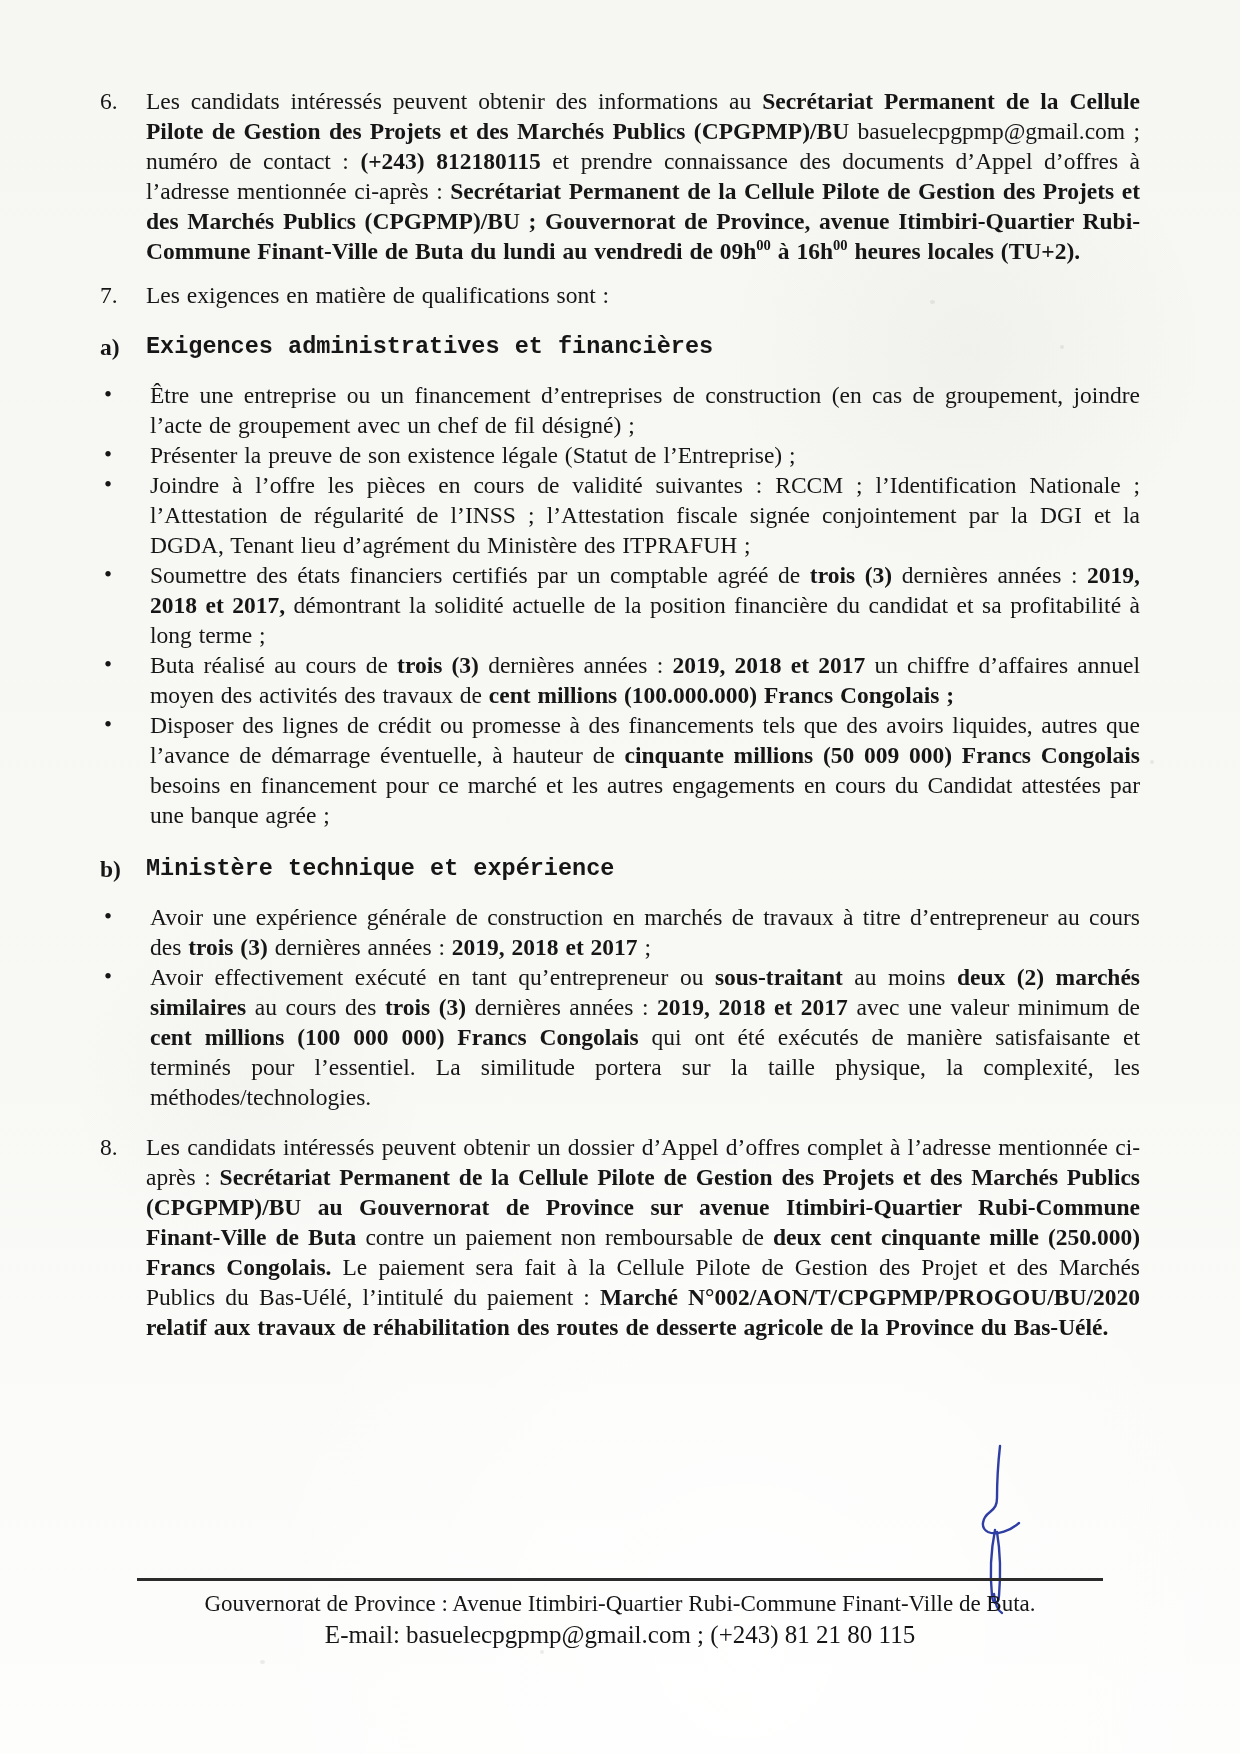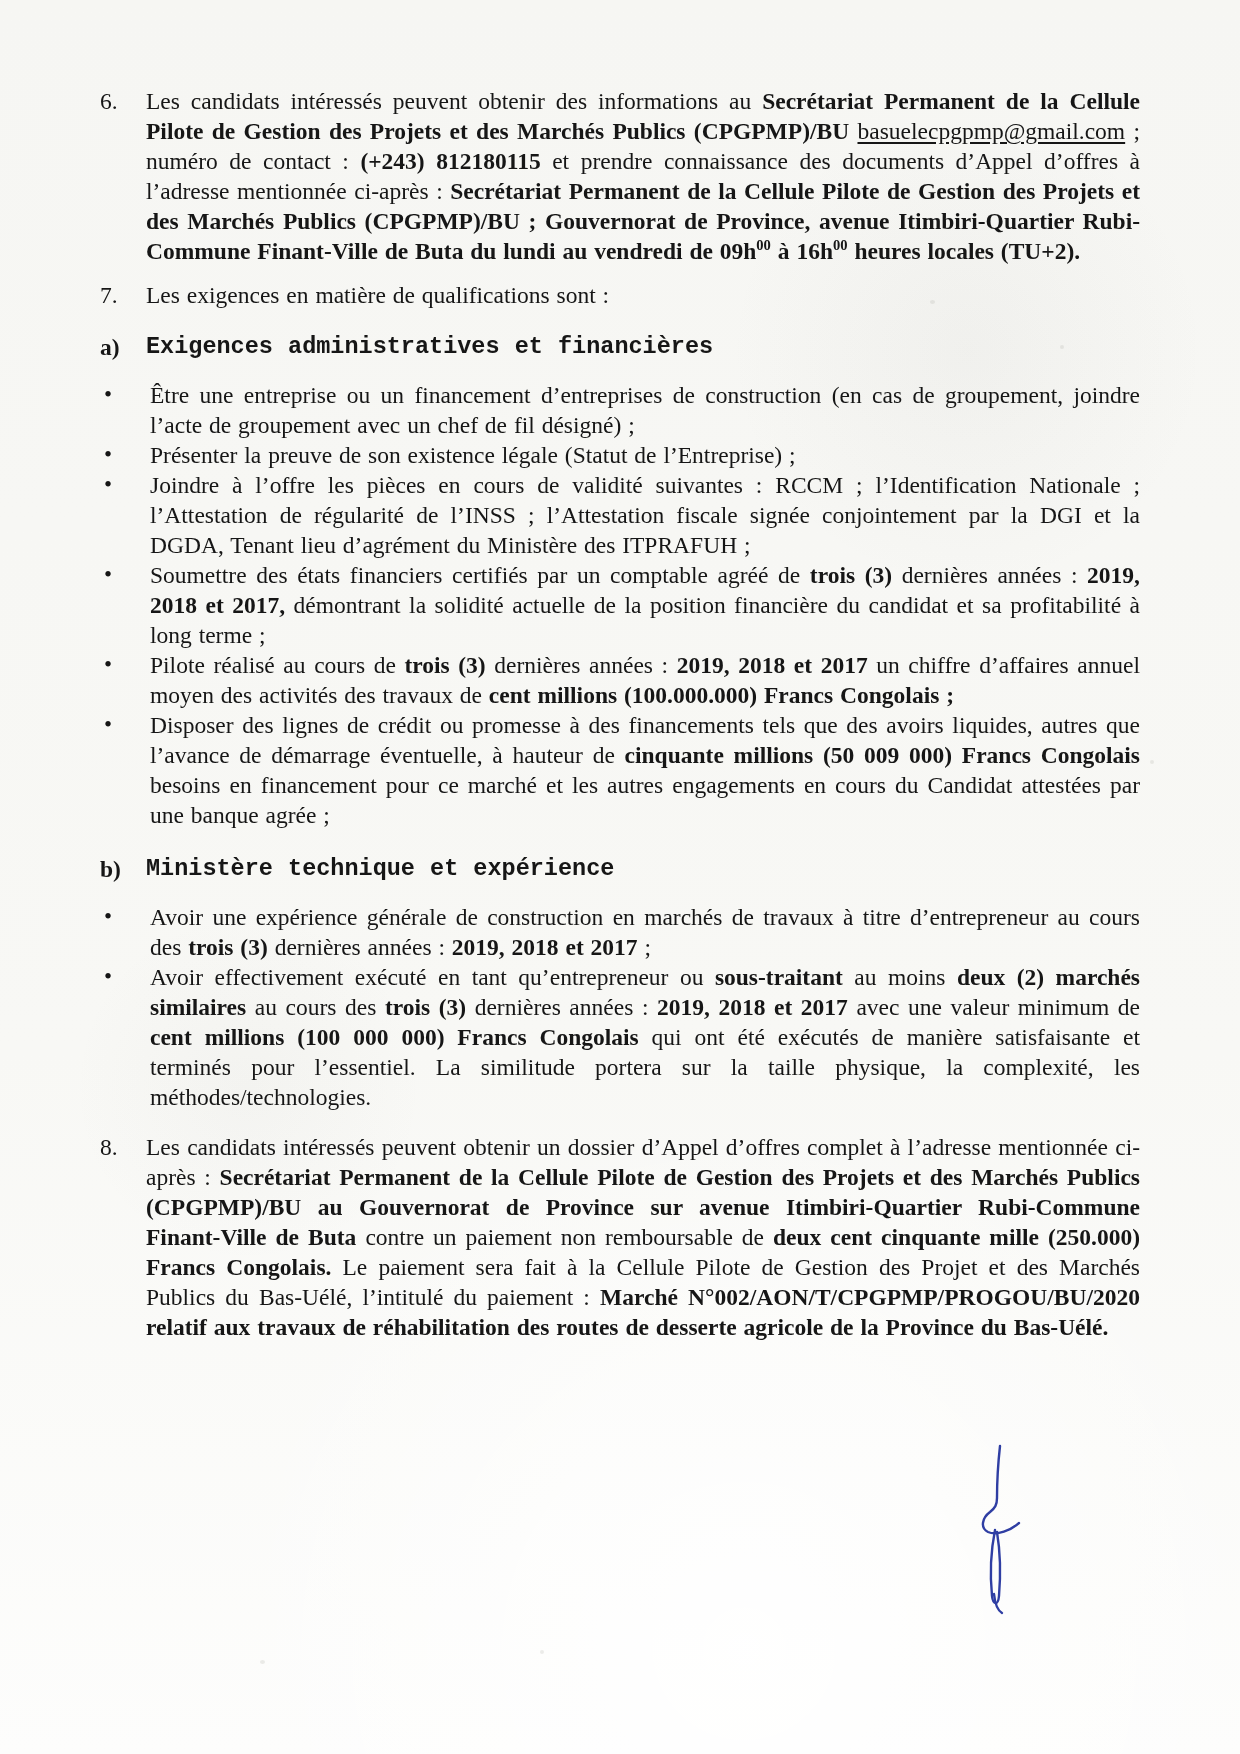--- a/index.html
+++ b/index.html
@@ -18,21 +18,21 @@
   }
   .speck{position:absolute;border-radius:50%;background:#9a9a92;opacity:.18;pointer-events:none;}
   .content{position:absolute;left:100px;top:86px;width:1040px;}
   .block{display:flex;align-items:flex-start;}
   .num,.label{flex:0 0 46px;font-size:23.5px;line-height:30px;}
   .marker{flex:0 0 46px;font-size:23px;line-height:30px;padding-left:4px;}
   .body{flex:1;margin:0;text-align:justify;font-size:23.5px;line-height:30px;word-spacing:1px;}
   .heading .label{font-weight:bold;}
   .heading .body{text-align:left;font-family:Liberation Mono, monospace;}
   .b{font-weight:bold;}
-  .u{text-decoration:underline;text-underline-offset:3px;}
+  .u{text-underline-offset:3px;}
   .sup{font-size:0.62em;vertical-align:super;line-height:0;}
   
   .numbered + .numbered{margin-top:14px;}
   .numbered + .heading{margin-top:22px;}
   .heading + .bullet{margin-top:18px;}
   .bullet + .bullet{margin-top:0;}
   .bullet + .heading{margin-top:24px;}
   .bullet + .numbered{margin-top:20px;}
   .footer{position:absolute;left:137px;top:1578px;width:966px;}
   .rule{border-top:3px solid #2b2b2b;width:100%;height:0;margin-bottom:8px;}
@@ -76,21 +76,21 @@
       <div class="block bullet">
         <span class="marker">•</span>
         <p class="body"><span>Joindre à l’offre les pièces en cours de validité suivantes : RCCM ; l’Identification Nationale ; l’Attestation de régularité de l’INSS ; l’Attestation fiscale signée conjointement par la DGI et la DGDA, Tenant lieu d’agrément du Ministère des ITPRAFUH ;</span></p>
       </div>
       <div class="block bullet">
         <span class="marker">•</span>
         <p class="body"><span>Soumettre des états financiers certifiés par un comptable agréé de </span><span class="b">trois (3)</span><span> dernières années : </span><span class="b">2019, 2018 et 2017,</span><span> démontrant la solidité actuelle de la position financière du candidat et sa profitabilité à long terme ;</span></p>
       </div>
       <div class="block bullet">
         <span class="marker">•</span>
-        <p class="body"><span>Pilote réalisé au cours de </span><span class="b">trois (3)</span><span> dernières années : </span><span class="b">2019, 2018 et 2017</span><span> un chiffre d’affaires annuel moyen des activités des travaux de </span><span class="b">cent millions (100.000.000) Francs Congolais ;</span></p>
+        <p class="body"><span>Buta réalisé au cours de </span><span class="b">trois (3)</span><span> dernières années : </span><span class="b">2019, 2018 et 2017</span><span> un chiffre d’affaires annuel moyen des activités des travaux de </span><span class="b">cent millions (100.000.000) Francs Congolais ;</span></p>
       </div>
       <div class="block bullet">
         <span class="marker">•</span>
         <p class="body"><span>Disposer des lignes de crédit ou promesse à des financements tels que des avoirs liquides, autres que l’avance de démarrage éventuelle, à hauteur de </span><span class="b">cinquante millions (50 009 000) Francs Congolais</span><span> besoins en financement pour ce marché et les autres engagements en cours du Candidat attestées par une banque agrée ;</span></p>
       </div>
       <div class="block heading">
         <span class="label">b)</span>
         <p class="body"><span class="b">Ministère technique et expérience</span></p>
       </div>
       <div class="block bullet">
@@ -108,14 +108,19 @@
     </div>
 
   <svg class="signature" viewBox="0 0 64 172">
     <g fill="none" stroke="#2f3ea3" stroke-width="2.4" stroke-linecap="round">
       <path d="M34 2 C32 20 31 38 31 54 C31 61 29 64 24 68 C16 74 14 84 22 88 C31 92 45 86 53 79"></path>
       <path d="M29 86 C25 106 24 132 26 152 C27 161 32 162 33 152 C35 128 34 106 31 88"></path>
       <path d="M28 150 C29 160 31 166 36 169"></path>
     </g>
   </svg>
 
+  <div class="footer">
+    <div class="rule"></div>
+    <div class="fline1" id="footer-line1"><span>Gouvernorat de Province : Avenue Itimbiri-Quartier Rubi-Commune Finant-Ville de Buta.</span></div>
+    <div class="fline2" id="footer-line2"><span>E-mail: </span><span class="u">basuelecpgpmp@gmail.com</span><span> ; (+243) 81 21 80 115</span></div>
+  </div>
 
 </div>
 
 </body></html>

